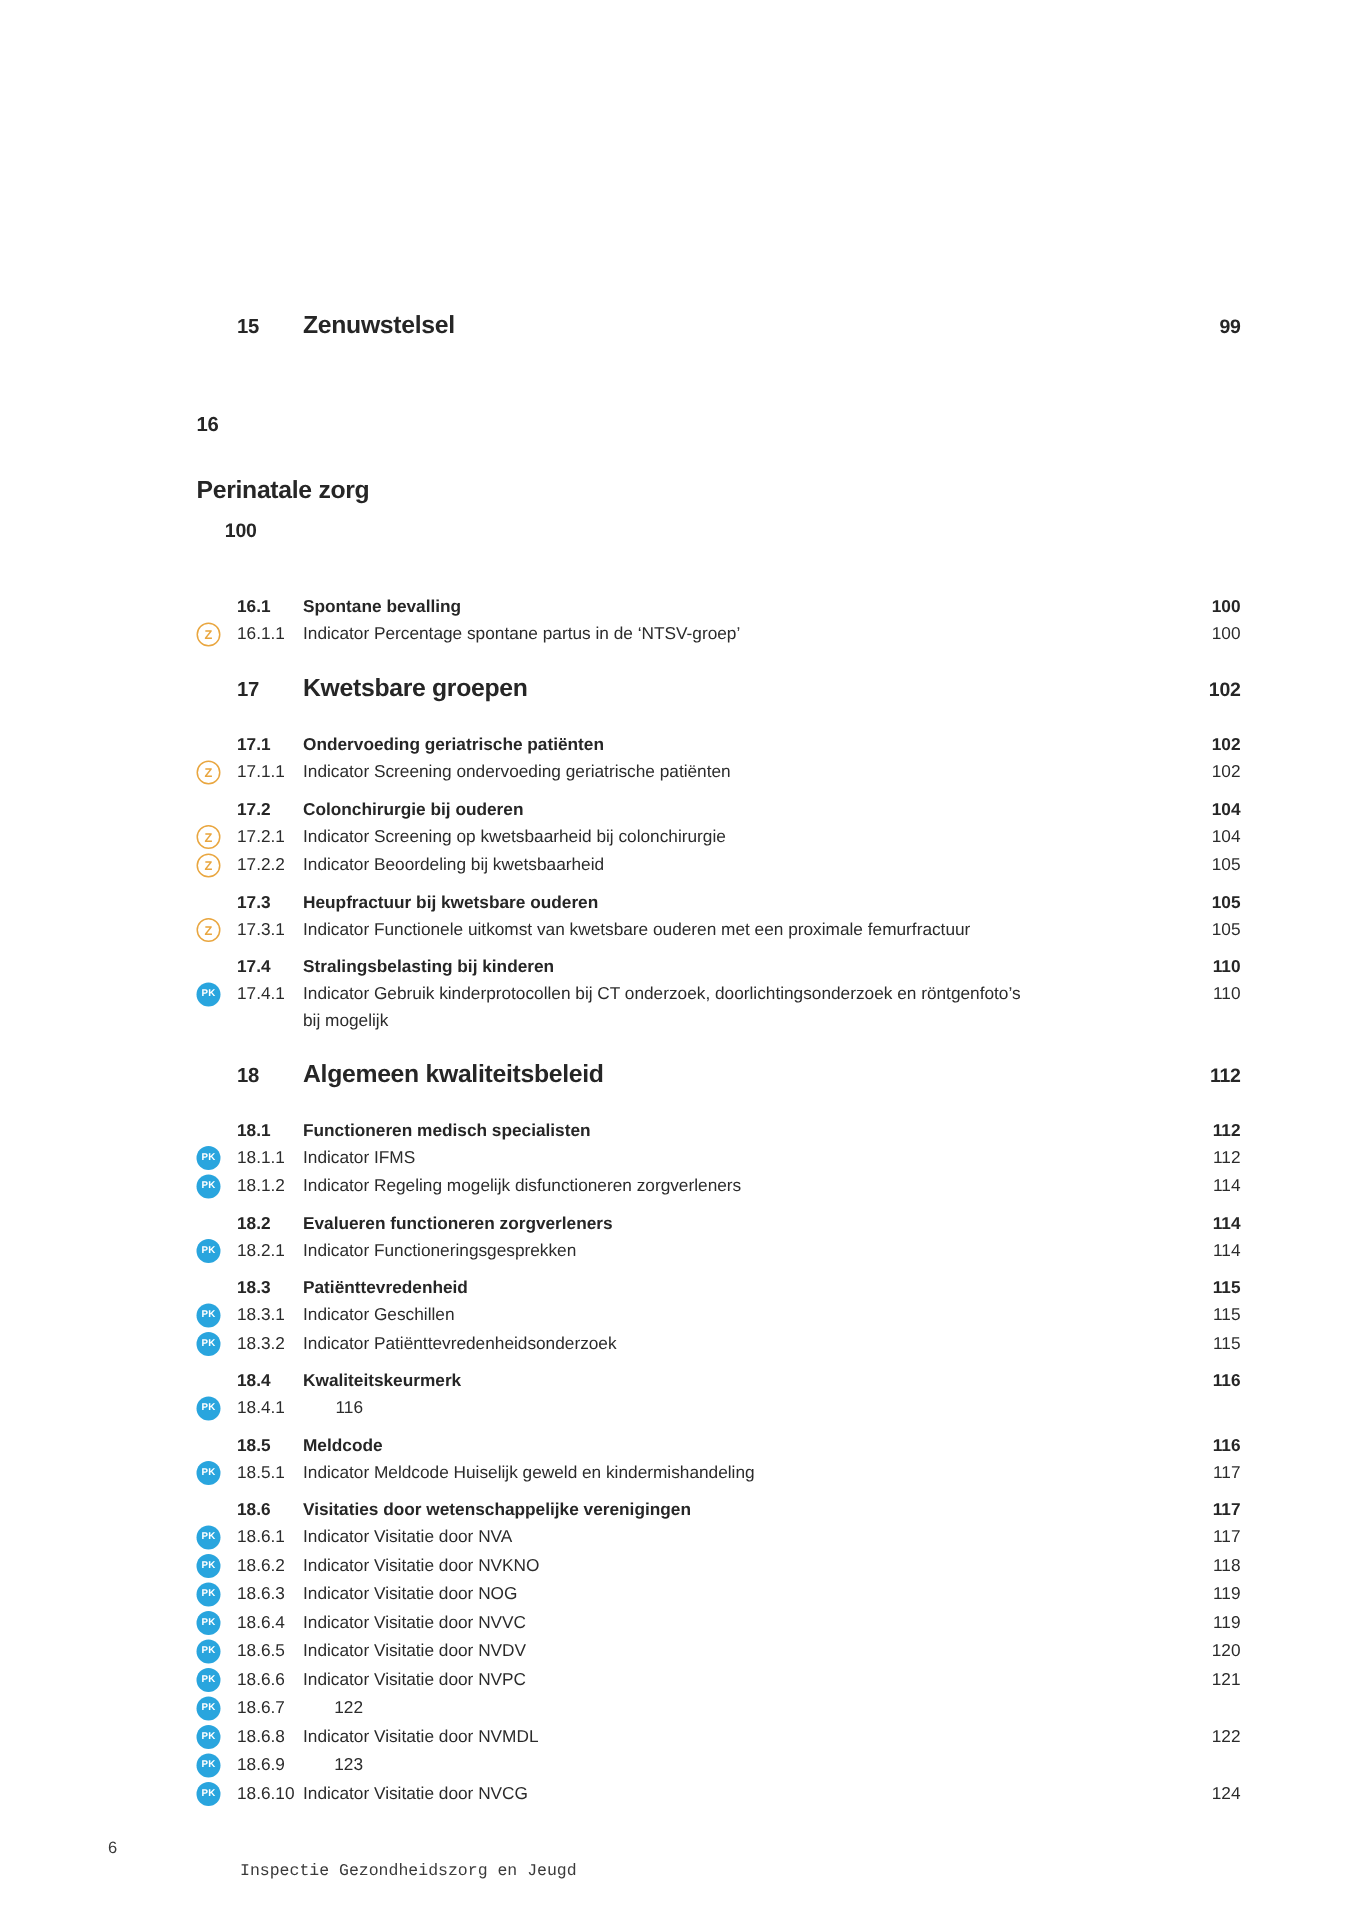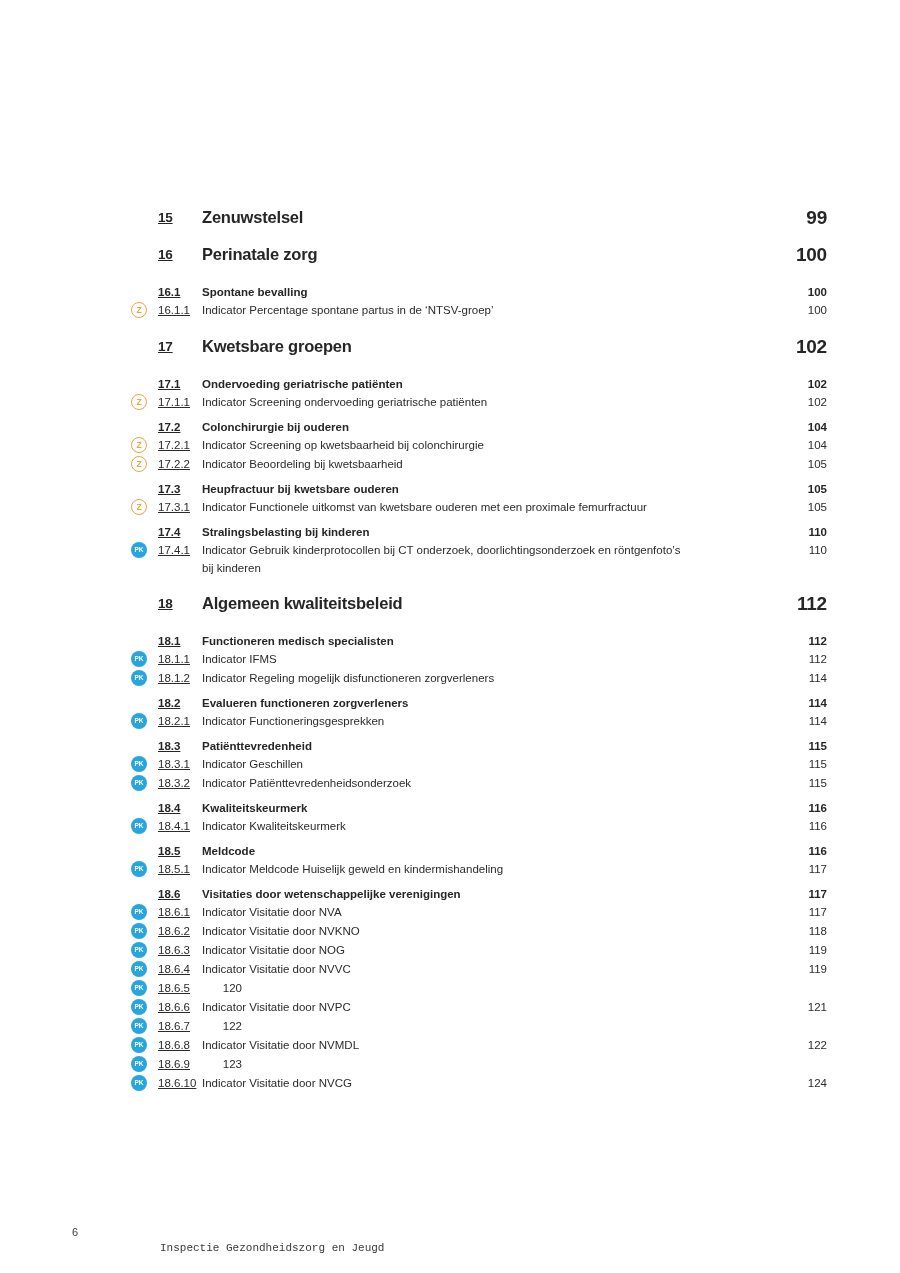--- a/index.html
+++ b/index.html
@@ -4,29 +4,29 @@
 <style>
   html,body{margin:0;padding:0;}
   body{
     width:900px;height:1273px;position:relative;background:#ffffff;
     font-family:"Liberation Sans","DejaVu Sans",sans-serif;
     color:#2b2b2b;overflow:hidden;
   }
   .toc{position:absolute;left:131px;top:204px;width:696px;}
   .row{display:flex;align-items:flex-start;line-height:18px;font-size:11.5px;}
   .row .icn{flex:0 0 27px;width:27px;padding-top:1px;}
-  .row .num{flex:0 0 44px;width:44px;text-decoration:underline;}
+  .row .num{flex:0 0 44px;width:44px;}
   .row .ttl{flex:1 1 auto;padding-right:14px;}
   .row .pg{flex:0 0 40px;width:40px;text-align:right;}
   .row.chapter{line-height:26px;font-size:16.5px;font-weight:600;letter-spacing:-0.2px;color:#262626;}
   .row.chapter .num{font-size:13.5px;padding-top:1px;}
-  .row.chapter .pg{font-size:19px;padding-top:1px;}
+  .row.chapter .pg{font-size:13px;padding-top:1px;}
   .row.section{font-weight:700;color:#262626;}
   .l2{display:block;}
-  .mt10{margin-top:10px;}
+  .mt10{margin-top:10px;flex-direction:column;}
   .mt13{margin-top:13px;justify-content:flex-end;}
   .mt15{margin-top:15px;}
   .mt18{margin-top:6px;}
   .badge{
     display:inline-flex;width:16px;height:16px;border-radius:50%;
     align-items:center;justify-content:center;box-sizing:border-box;
     font-weight:700;vertical-align:top;
   }
   .badge.z{border:1.7px solid #e9a63f;color:#e9a63f;background:#ffffff;font-size:8.5px;line-height:1;}
   .badge.pk{background:#29a5de;color:#ffffff;font-size:6.5px;letter-spacing:0.1px;line-height:1;}
@@ -126,21 +126,21 @@
   <div class="row section mt18">
     <span class="icn"></span>
     <span class="num">17.4</span>
     <span class="ttl">Stralingsbelasting bij kinderen</span>
     <span class="pg">110</span>
   </div>
 
   <div class="row ind">
     <span class="icn"><span class="badge pk">PK</span></span>
     <span class="num">17.4.1</span>
-    <span class="ttl"><span>Indicator Gebruik kinderprotocollen bij CT onderzoek, doorlichtingsonderzoek en röntgenfoto’s</span><span class="l2">bij kinderen</span></span>
+    <span class="ttl"><span>Indicator Gebruik kinderprotocollen bij CT onderzoek, doorlichtingsonderzoek en röntgenfoto’s</span><span class="l2">bij mogelijk</span></span>
     <span class="pg">110</span>
   </div>
 
   <div class="row chapter mt13">
     <span class="icn"></span>
     <span class="num">18</span>
     <span class="ttl">Algemeen kwaliteitsbeleid</span>
     <span class="pg">112</span>
   </div>
 
@@ -203,21 +203,20 @@
   <div class="row section mt18">
     <span class="icn"></span>
     <span class="num">18.4</span>
     <span class="ttl">Kwaliteitskeurmerk</span>
     <span class="pg">116</span>
   </div>
 
   <div class="row ind">
     <span class="icn"><span class="badge pk">PK</span></span>
     <span class="num">18.4.1</span>
-    <span class="ttl">Indicator Kwaliteitskeurmerk</span>
     <span class="pg">116</span>
   </div>
 
   <div class="row section mt18">
     <span class="icn"></span>
     <span class="num">18.5</span>
     <span class="ttl">Meldcode</span>
     <span class="pg">116</span>
   </div>
 
@@ -259,20 +258,21 @@
   <div class="row ind">
     <span class="icn"><span class="badge pk">PK</span></span>
     <span class="num">18.6.4</span>
     <span class="ttl">Indicator Visitatie door NVVC</span>
     <span class="pg">119</span>
   </div>
 
   <div class="row ind">
     <span class="icn"><span class="badge pk">PK</span></span>
     <span class="num">18.6.5</span>
+    <span class="ttl">Indicator Visitatie door NVDV</span>
     <span class="pg">120</span>
   </div>
 
   <div class="row ind">
     <span class="icn"><span class="badge pk">PK</span></span>
     <span class="num">18.6.6</span>
     <span class="ttl">Indicator Visitatie door NVPC</span>
     <span class="pg">121</span>
   </div>
 

